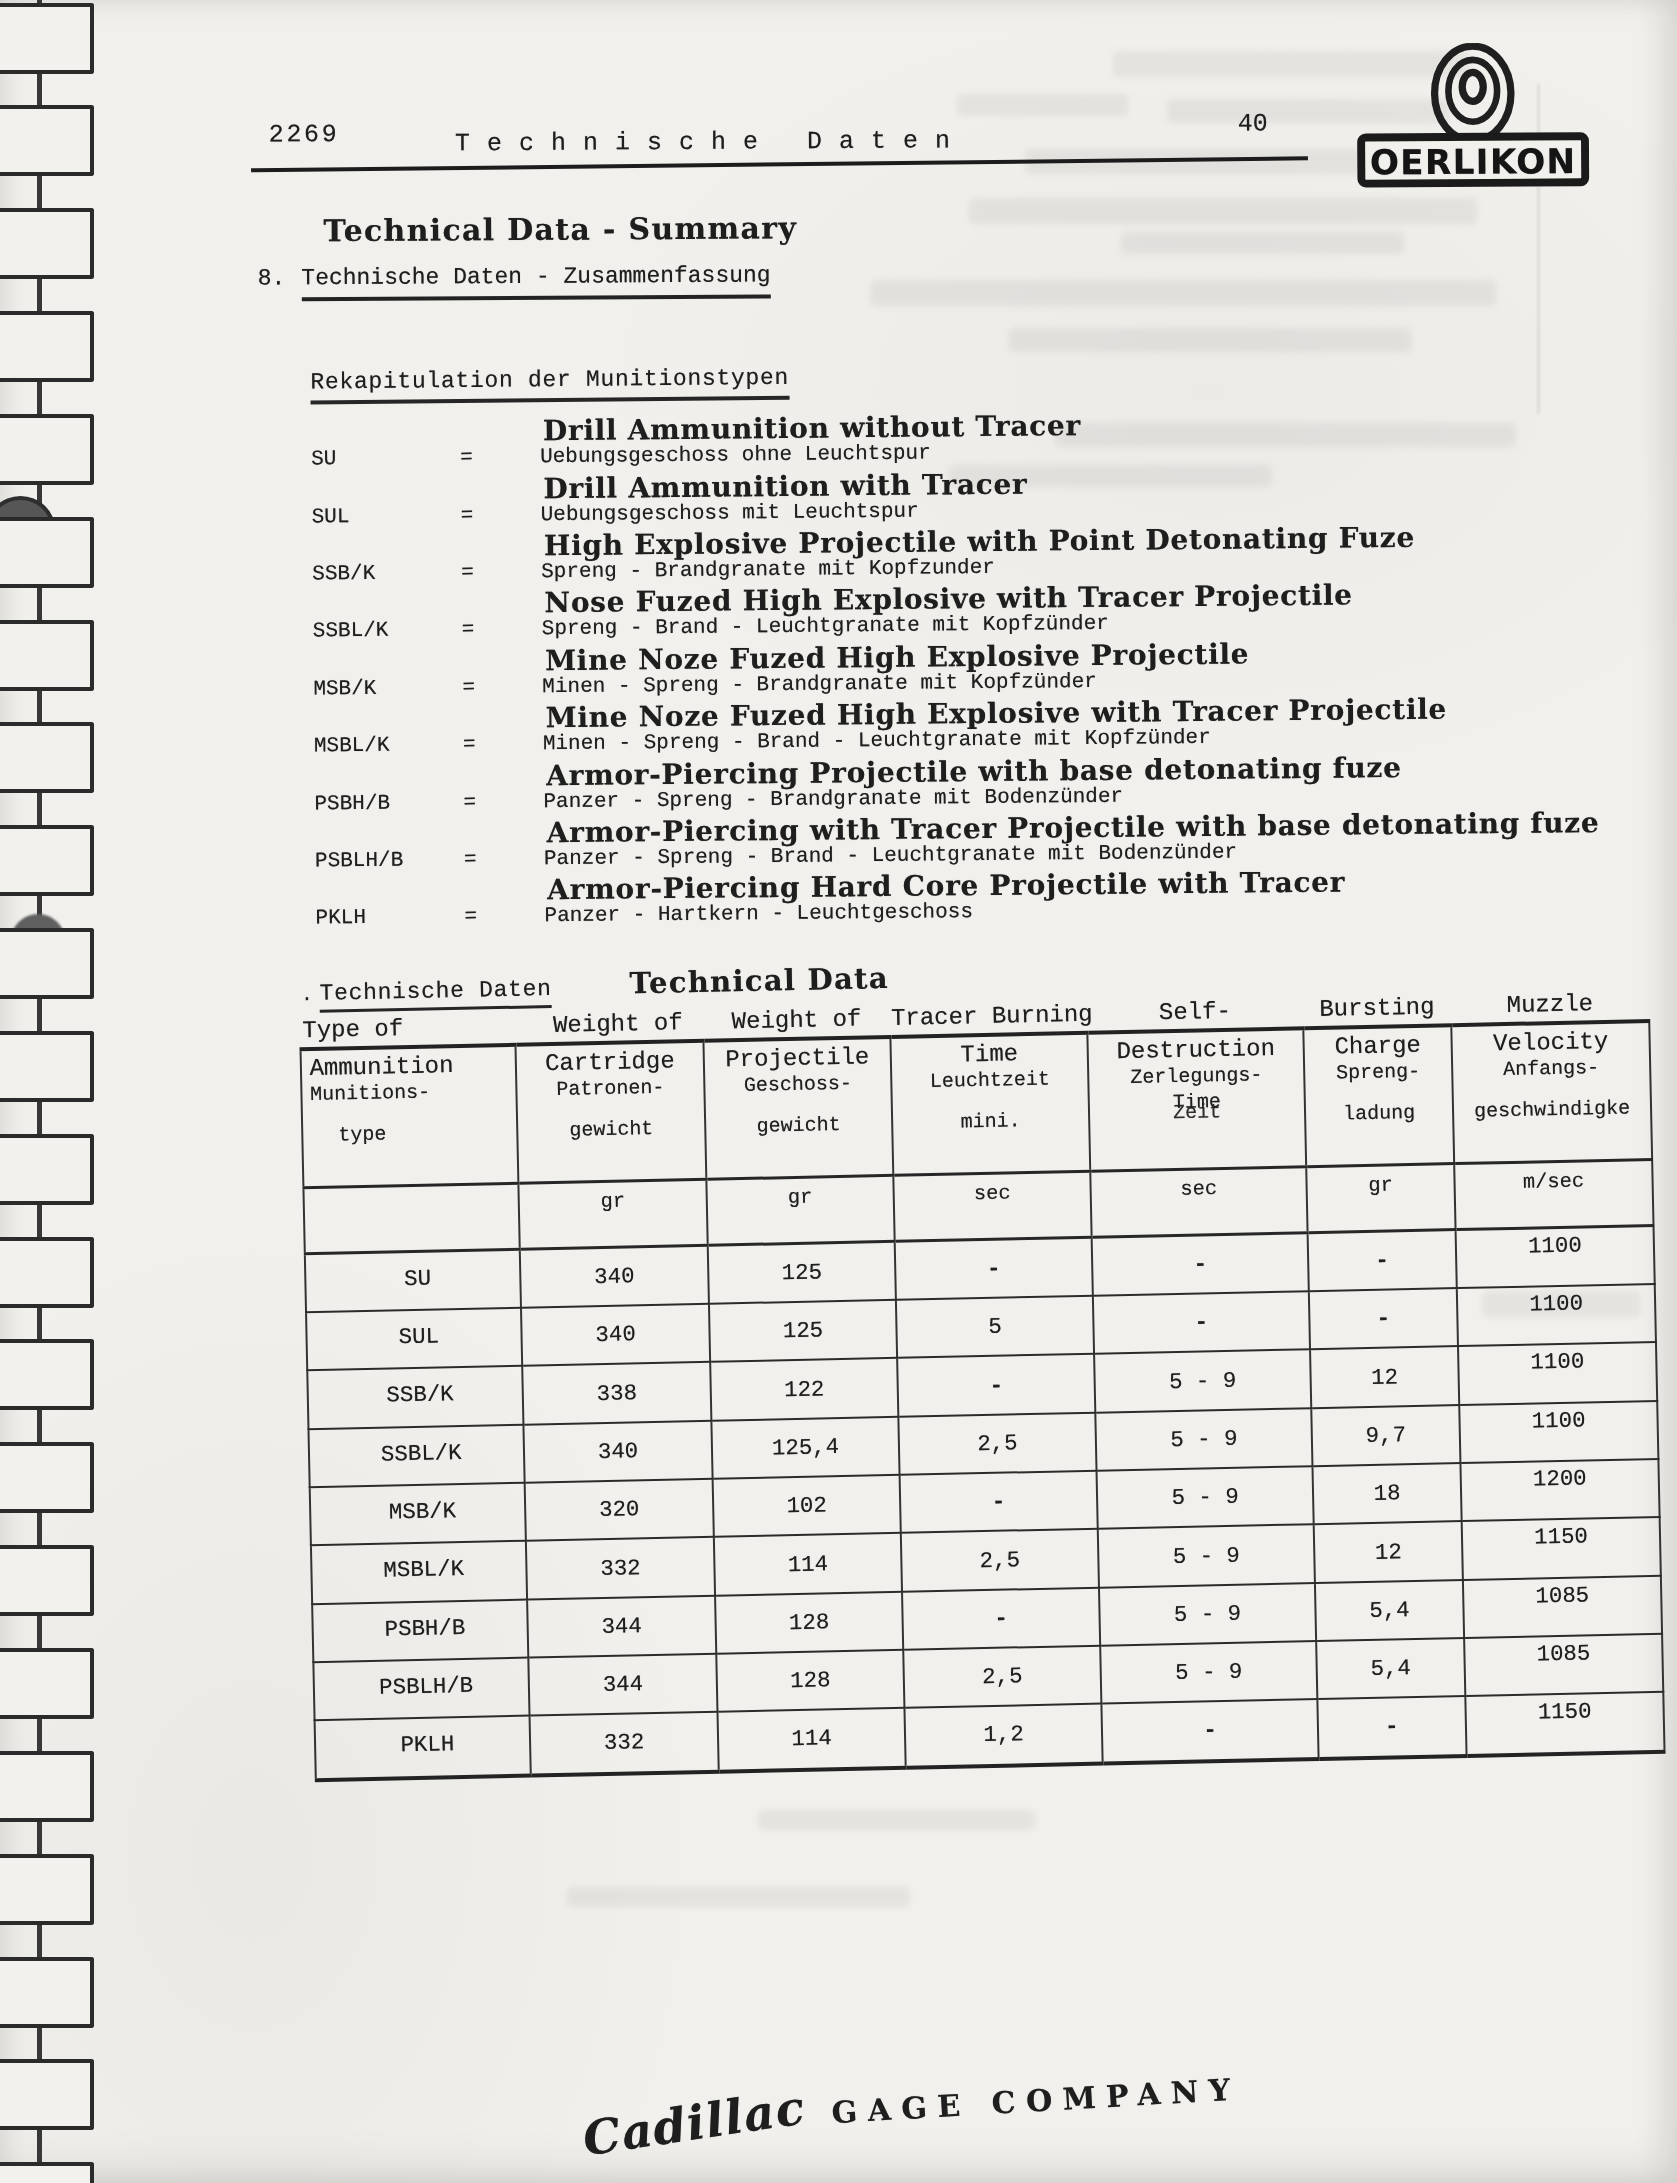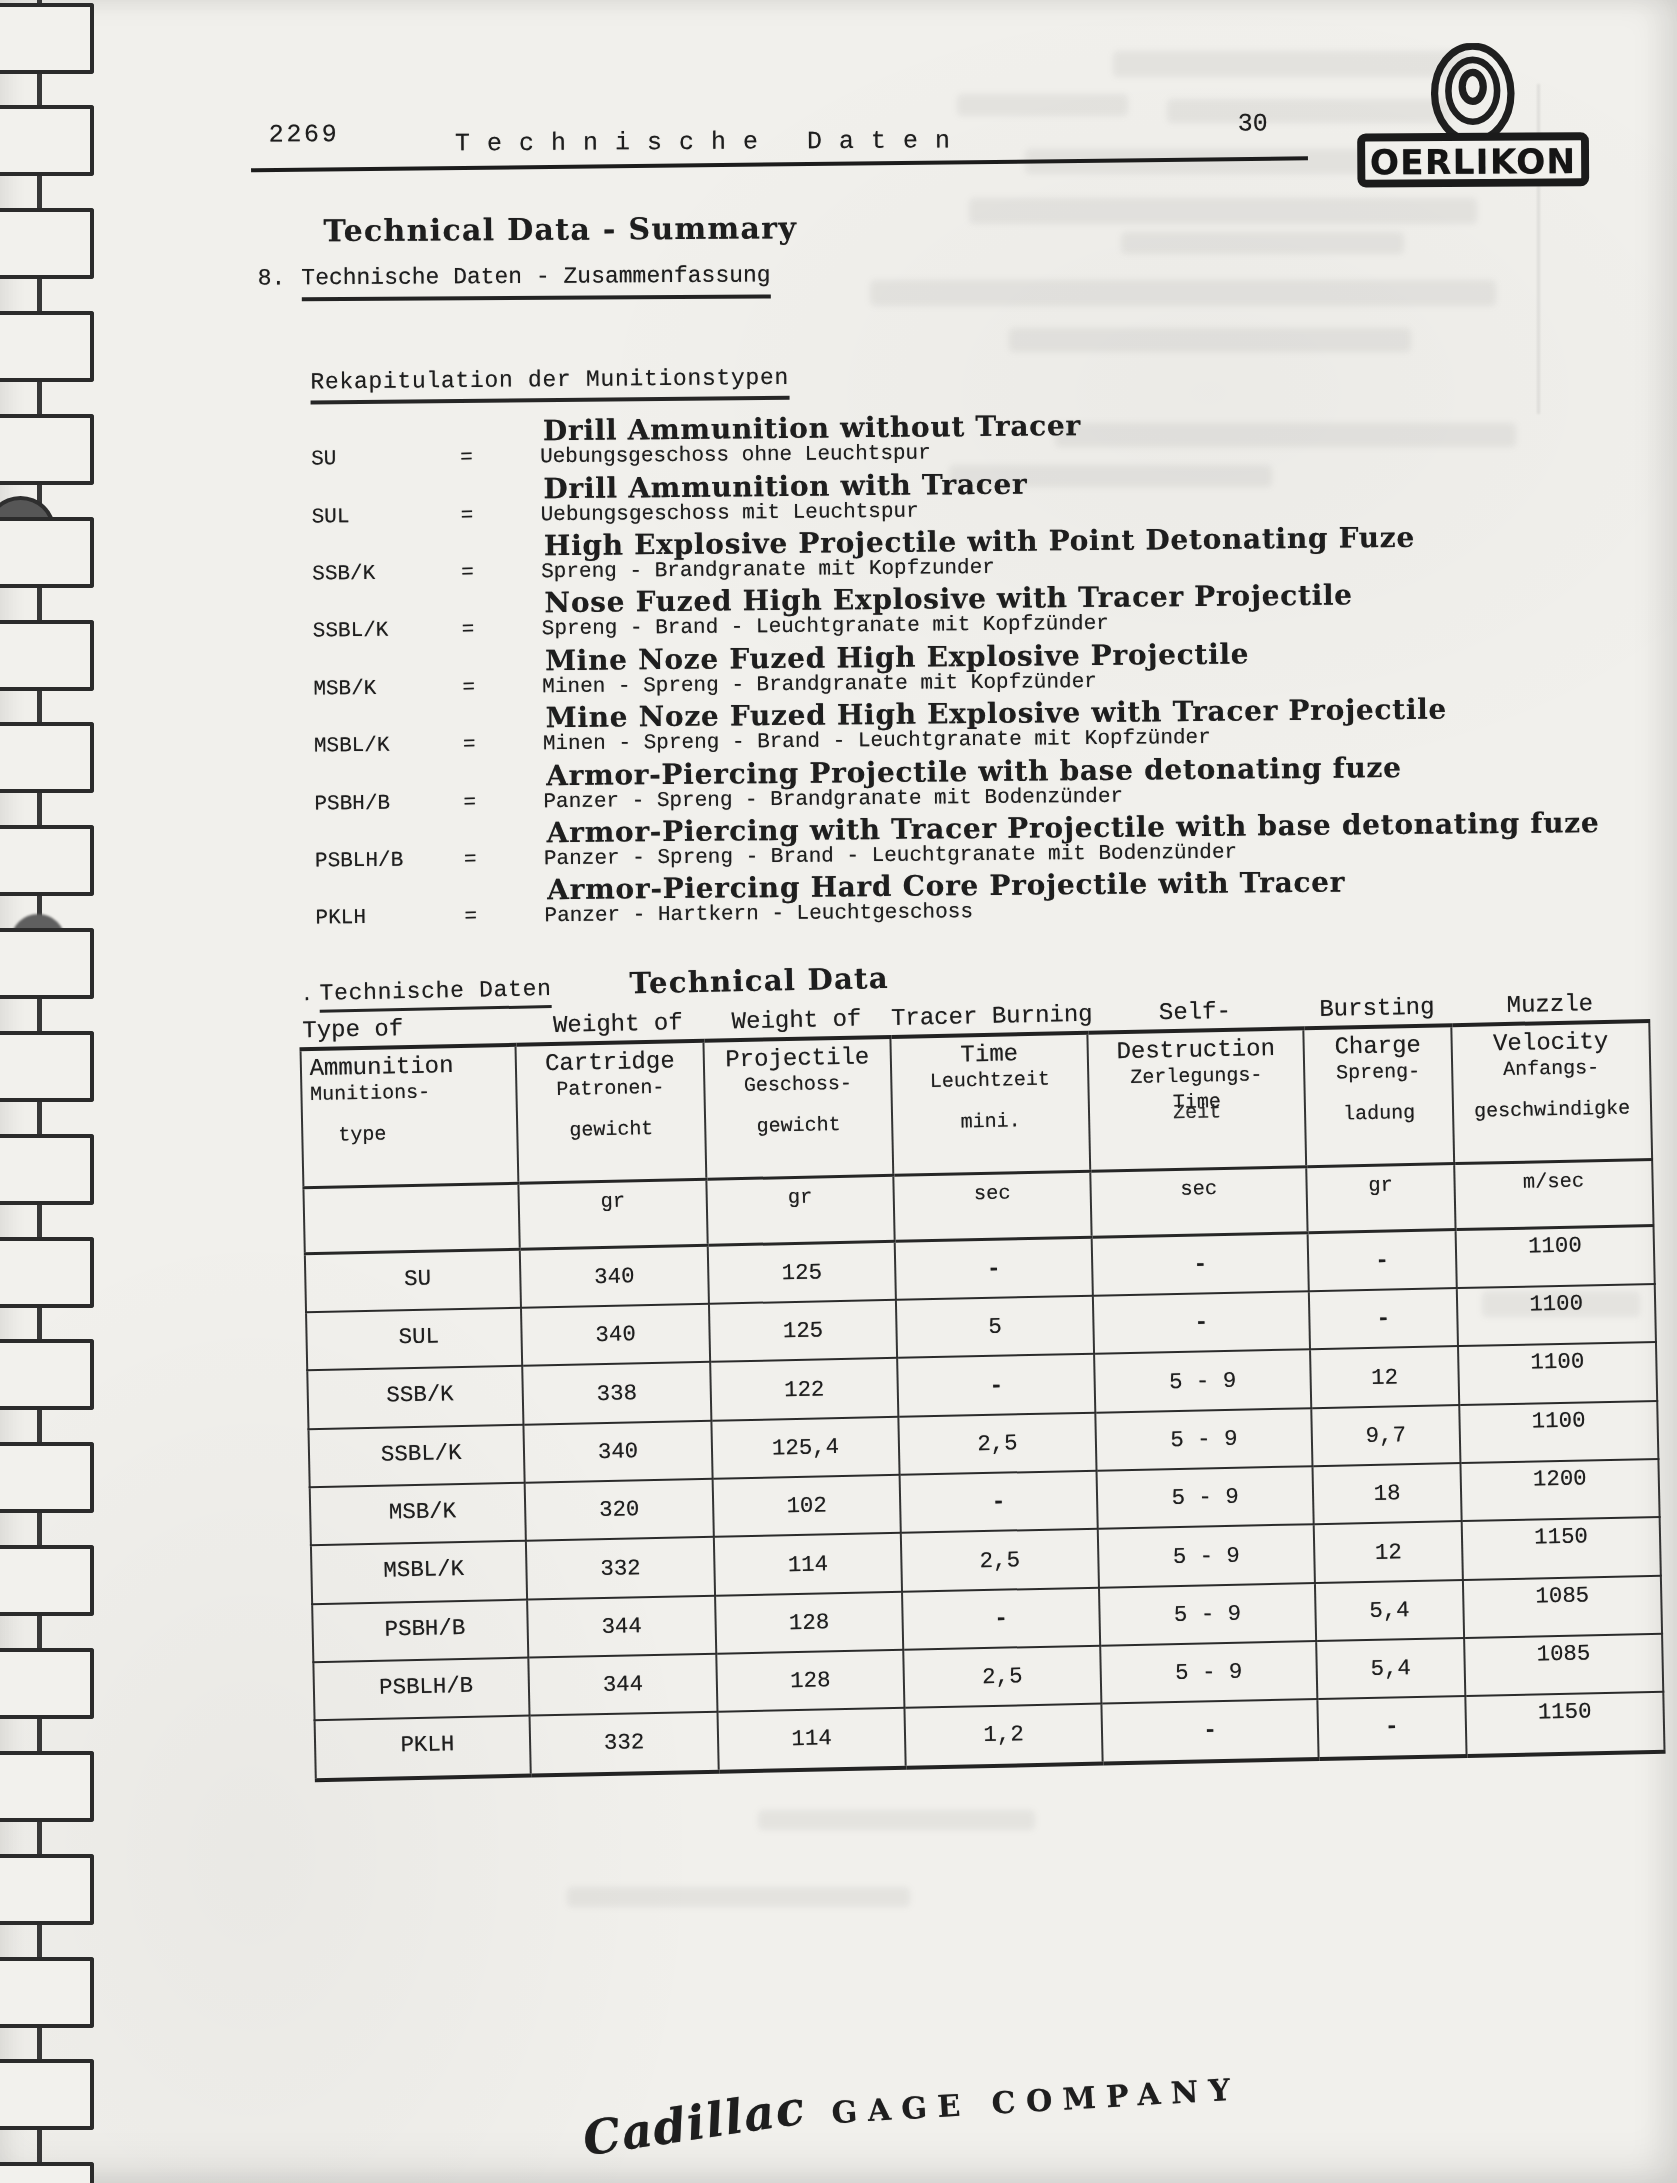--- a/index.html
+++ b/index.html
@@ -115,21 +115,21 @@
   <div class="sm" style="left:949px;top:465px;width:323px;height:22.4px;"></div>
   <div class="sm" style="left:1482px;top:1291px;width:158px;height:26px;"></div>
   <div class="sm" style="left:758px;top:1810px;width:277px;height:20px;"></div>
   <div class="sm" style="left:567px;top:1887px;width:343px;height:20px;"></div>
   <div class="crease" style="left:1537px;top:84px;width:3.3px;height:330px;"></div>
 
   <div class="content">
 
     <span class="doc-num">2269</span>
     <span class="doc-title">Technische Daten</span>
-    <span class="page-num">30</span>
+    <span class="page-num">40</span>
     <div class="header-rule"></div>
 
     <div class="logo">
       <svg viewBox="0 0 360 224">
         <ellipse cx="178" cy="76" rx="58" ry="72" fill="none" stroke="#1f1f1f" stroke-width="11"></ellipse>
         <ellipse cx="178" cy="72" rx="37" ry="47" fill="none" stroke="#1f1f1f" stroke-width="10"></ellipse>
         <ellipse cx="178" cy="66" rx="16" ry="22" fill="none" stroke="#1f1f1f" stroke-width="11"></ellipse>
         <rect x="8" y="142" width="340" height="70" rx="7" fill="#f1f0ec" stroke="#1b1b1b" stroke-width="12"></rect>
         <text x="178" y="198" text-anchor="middle" font-family="DejaVu Sans, sans-serif" font-weight="800" font-size="52" letter-spacing="2" fill="#151515">OERLIKON</text>
       </svg>

